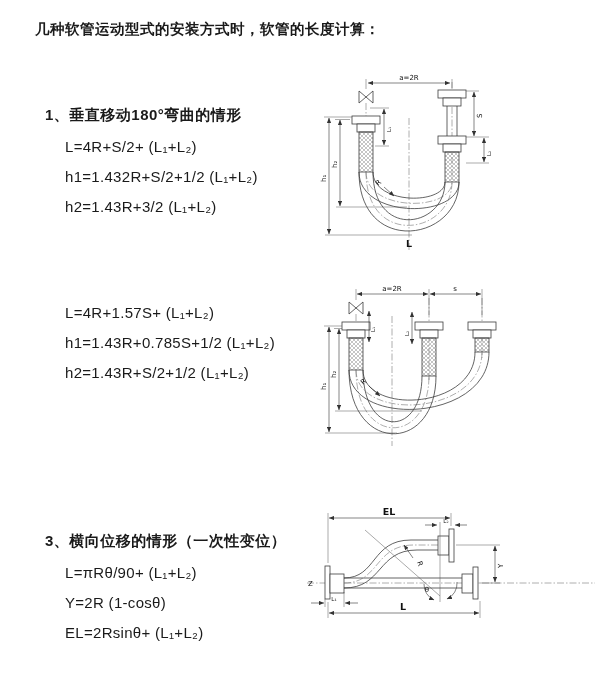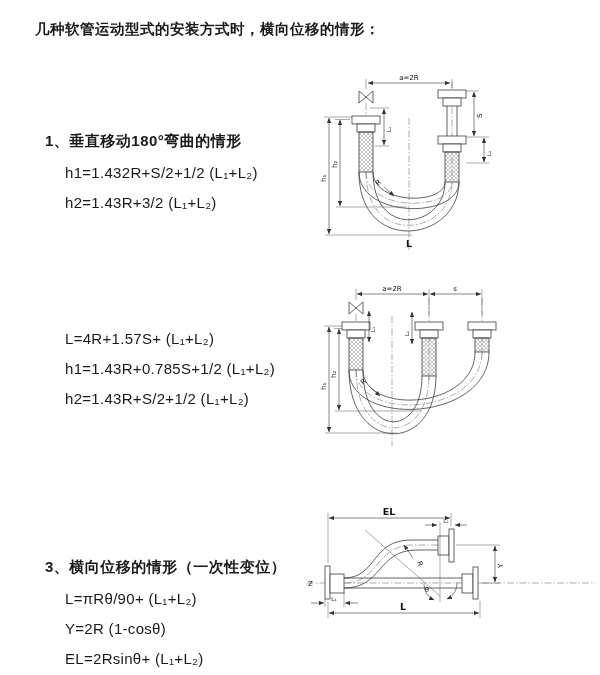--- a/index.html
+++ b/index.html
@@ -1,21 +1,21 @@
 <!DOCTYPE html>
 <html><head>
 <meta charset="utf-8">
 <style>
   html,body{margin:0;padding:0;}
   body{
     width:600px;height:675px;background:#ffffff;position:relative;overflow:hidden;
     font-family:"Liberation Sans","DejaVu Sans",sans-serif;color:#1a1a1a;
   }
   .title{position:absolute;left:35px;top:20px;font-size:14.5px;font-weight:bold;letter-spacing:.5px;}
-  .sec{position:absolute;left:45px;margin-top:26px;}
+  .sec{position:absolute;left:45px;}
   .sec-heading{font-size:15px;font-weight:bold;line-height:22px;letter-spacing:.5px;margin:0 0 6px 0;}
   .formula{font-size:15px;line-height:30px;margin-left:20px;letter-spacing:.3px;white-space:pre;}
   .diagram{position:absolute;}
   
   .s{stroke:#3c3c3c;fill:none;stroke-width:.8;}
   .sf{stroke:#3c3c3c;fill:#ffffff;stroke-width:.8;}
   .hz{stroke:#3c3c3c;fill:url(#hatch);stroke-width:.8;}
   .cl{stroke:#6a6a6a;stroke-width:.55;stroke-dasharray:7 2 1.5 2;fill:none;}
   .dim{stroke:#333;stroke-width:.6;fill:none;marker-start:url(#arr);marker-end:url(#arr);}
   .dime{stroke:#333;stroke-width:.6;fill:none;marker-end:url(#arr);}
@@ -31,24 +31,25 @@
   <defs>
     <marker id="arr" viewBox="0 0 10 8" refX="9.5" refY="4" markerWidth="9" markerHeight="7" orient="auto-start-reverse">
       <path d="M0,0 L10,4 L0,8 Z" fill="#333"></path>
     </marker>
     <pattern id="hatch" width="4" height="4" patternUnits="userSpaceOnUse">
       <path d="M0,0 L4,4 M4,0 L0,4" stroke="#8a8a8a" stroke-width="0.5"></path>
     </pattern>
   </defs>
 </svg>
 
-<div class="title">几种软管运动型式的安装方式时，横向位移的情形：</div>
+<div class="title">几种软管运动型式的安装方式时，软管的长度计算：</div>
 
 <div class="sec" style="top:104px">
   <div class="sec-heading">1、垂直移动180°弯曲的情形</div>
+  <div class="formula">L=4R+S/2+ (L₁+L₂)</div>
   <div class="formula">h1=1.432R+S/2+1/2 (L₁+L₂)</div>
   <div class="formula">h2=1.43R+3/2 (L₁+L₂)</div>
 </div>
 
 <div class="sec" style="top:298px">
   <div class="formula">L=4R+1.57S+ (L₁+L₂)</div>
   <div class="formula">h1=1.43R+0.785S+1/2 (L₁+L₂)</div>
   <div class="formula">h2=1.43R+S/2+1/2 (L₁+L₂)</div>
 </div>
 

